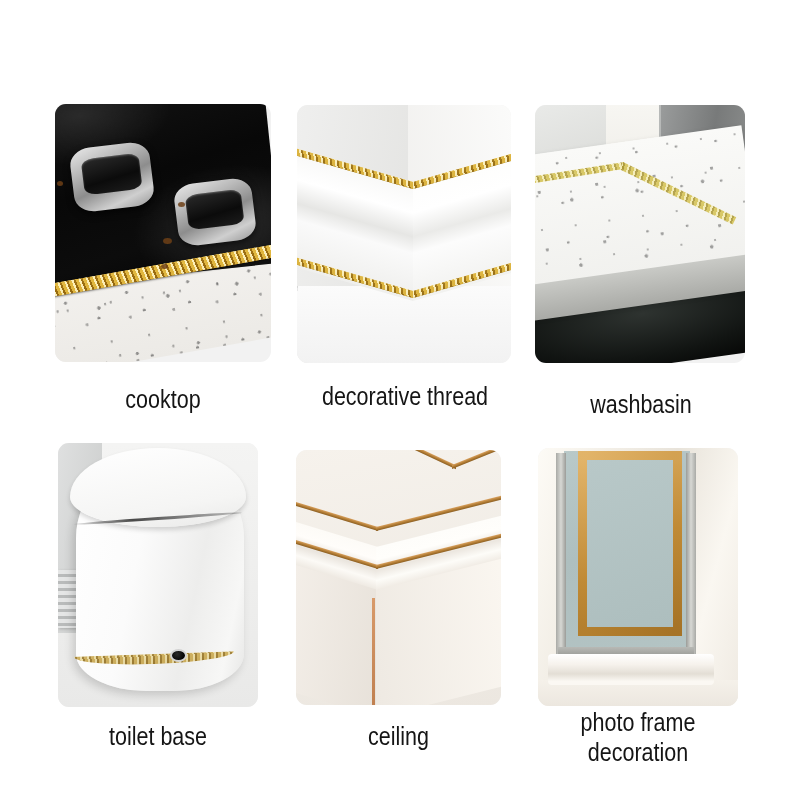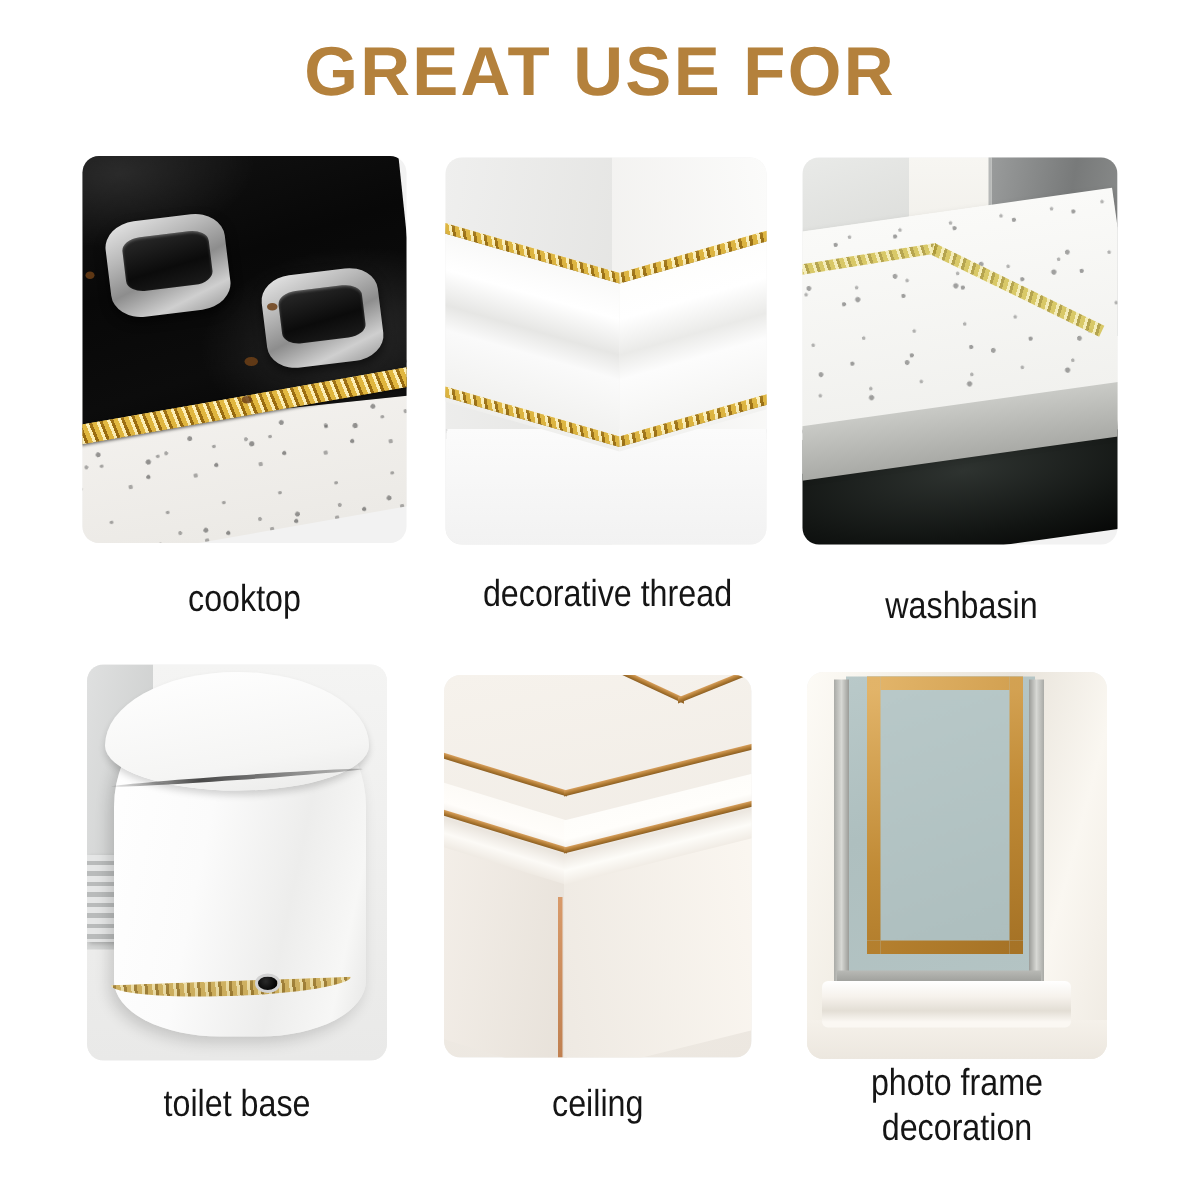--- a/index.html
+++ b/index.html
@@ -248,21 +248,20 @@
     background: linear-gradient(180deg,#ffffff 0%,#f6f2ec 34%,#e3ded5 64%,#fbf8f3 88%); }
   .t6 .base { position: absolute; left: 0; top: 90%; width: 100%; height: 10%;
     background: linear-gradient(180deg,#f5f1ea,#ece7df); }
   .cap6 { left: 538px; top: 708px; width: 200px; }
 </style>
 </head>
 <body>
 
 <div class="page">
 
-  <div class="heading">GREAT USE FOR</div>
 
   <div class="tile t1">
     <div class="stone"></div>
     <div class="cook-glass"></div>
     <div class="gold-strip"></div>
     <div class="knob k1"></div>
     <div class="knob k2"></div>
     <div class="crumb c1"></div>
     <div class="crumb c2"></div>
     <div class="crumb c3"></div>

